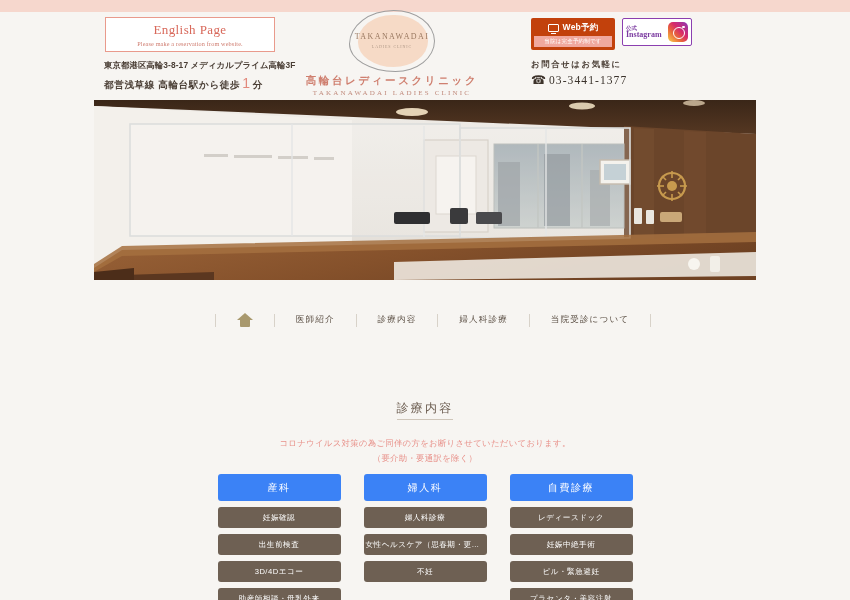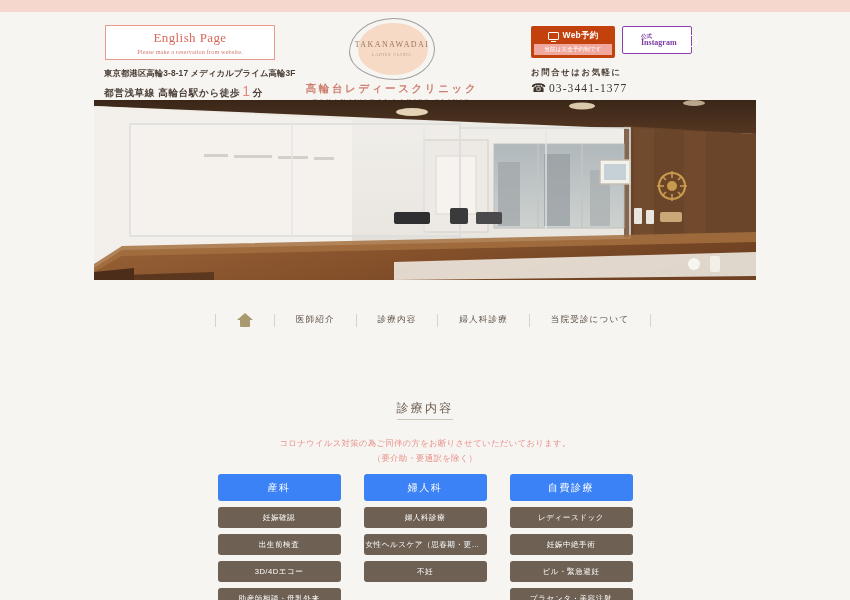--- a/index.html
+++ b/index.html
@@ -11,21 +11,21 @@
   }
   .page { position: relative; width: 850px; height: 600px; background: #f7f5f2; }
 
   .topbar {
     position: absolute; top: 0; left: 0; width: 850px; height: 12px;
     background: #f6d7cd;
   }
 
   
   .header {
-    position: absolute; top: 12px; left: 0; width: 784px; height: 88px;
+    position: absolute; top: 4px; left: 0; width: 784px; height: 88px;
   }
 
   
   .hdr-left { position: absolute; left: 104px; top: 13px; width: 290px; }
   .eng-box {
     width: 170px; border: 1px solid #e99a8c; background: #fff;
     padding: 5px 6px 4px; text-align: center;
     margin-left: 1px;
   }
   .eng-title {
@@ -98,21 +98,21 @@
     content: ""; position: absolute; left: 2px; bottom: -3px;
     width: 5px; height: 1.5px; background: #fff;
   }
   .web-btn-label { color: #fff; font-size: 8.5px; font-weight: bold; letter-spacing: .2px; }
   .web-btn-sub {
     margin-top: 2px; background: #f0a89e; color: #fff;
     font-size: 5.6px; padding: 1.5px 0; letter-spacing: .1px;
   }
   .insta-btn {
     width: 70px; height: 28px; border: 1.5px solid #8b3fb0; border-radius: 2px;
-    background: #fff; display: flex; align-items: center; padding: 0 18px; gap: 3px;
+    background: #fff; display: flex; align-items: center; padding: 0 3px; gap: 3px;
     cursor: pointer;
   }
   .insta-text { line-height: 1.1; }
   .insta-l1 { font-size: 5.5px; color: #7b3ba0; font-weight: bold; }
   .insta-l2 {
     font-size: 8px; color: #7b3ba0; font-weight: bold;
     font-family: "Liberation Serif", "DejaVu Serif", serif;
   }
   .insta-glyph {
     width: 20px; height: 20px; border-radius: 5px; margin-left: auto;

